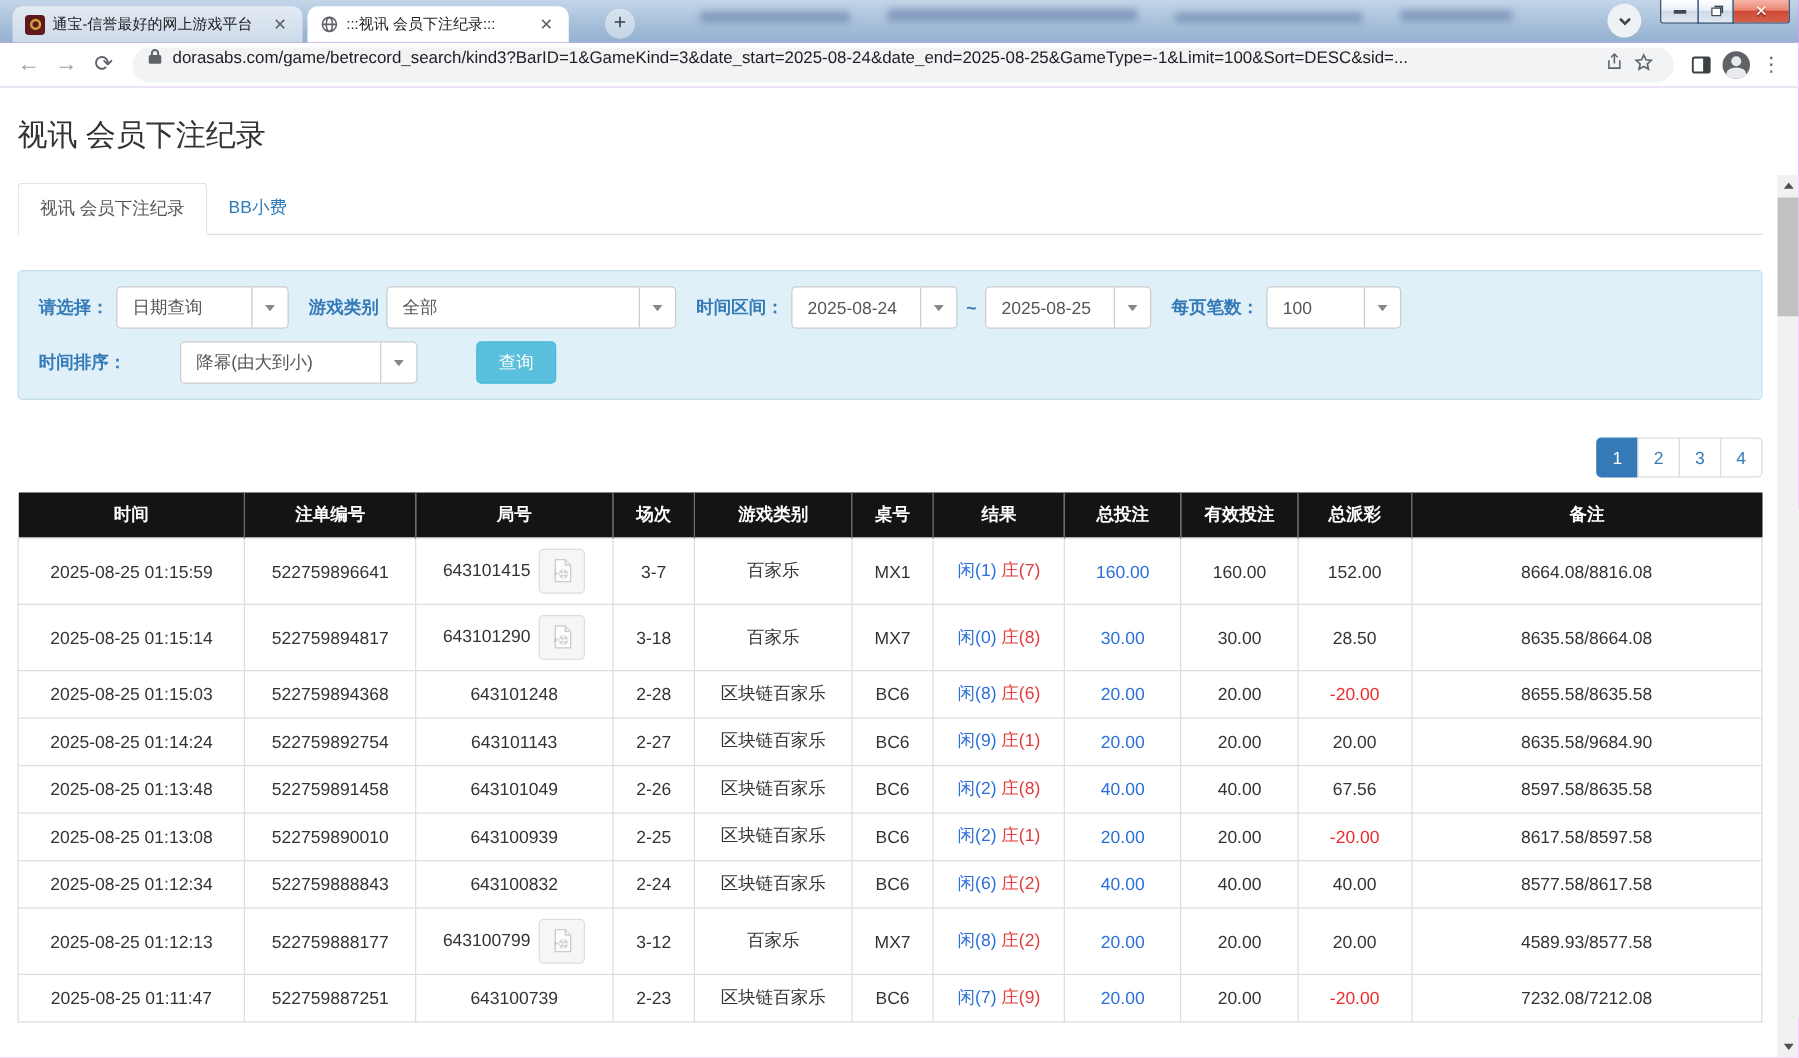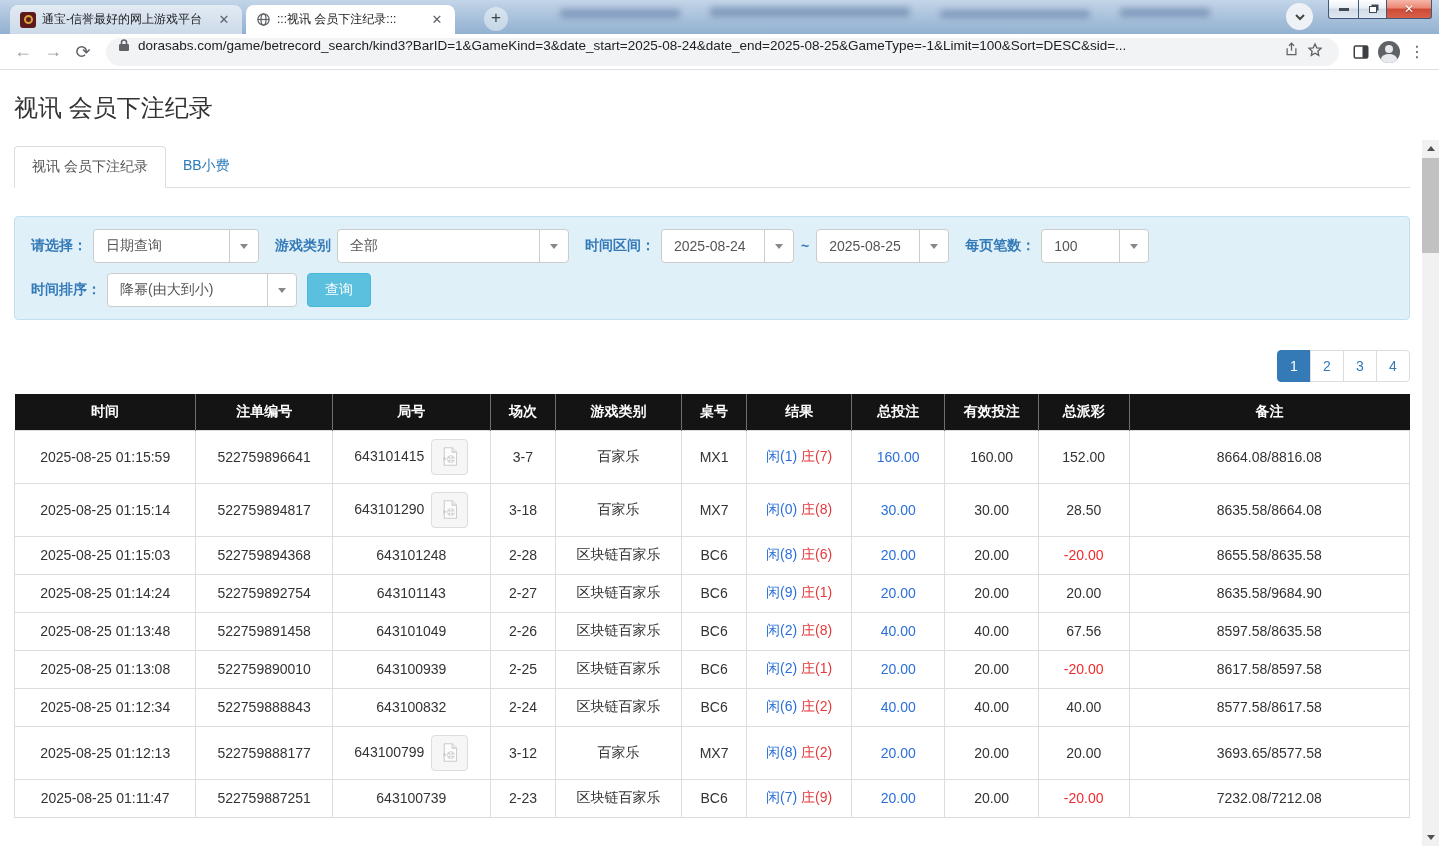--- a/index.html
+++ b/index.html
@@ -76,21 +76,21 @@
 
   .nav-tabs { display:flex; border-bottom:1px solid #ddd; }
   .nav-tab { font-size:14px; padding:11px 17px; margin-bottom:-1px; cursor:pointer; }
   .nav-tab.on { color:#555; background:#fff; border:1px solid #ddd; border-bottom-color:#fff;
     border-radius:4px 4px 0 0; }
   .nav-tab.off { color:#2a7ab9; }
 
   .filters { margin-top:28px; background:#e0f0f9; border:1px solid #c3dfee; border-radius:4px;
     padding:12px 14px; font-size:14px; }
   .frow { display:flex; align-items:center; }
-  .frow + .frow { margin-top:10px; }
+  .frow + .frow { margin-top:10px;gap:37px; }
   .flabel { color:#337ab7; font-weight:bold; margin:0 6px 0 2px; white-space:nowrap; }
   .tilde { color:#337ab7; font-weight:bold; margin:0 7px; }
   .sel { height:34px; background:#fff; border:1px solid #ccc; border-radius:4px;
     display:flex; align-items:center; color:#555; cursor:pointer; }
   .sel .txt { padding:0 12px; flex:1; white-space:nowrap; }
   .sel .caret-box { width:29px; align-self:stretch; border-left:1px solid #ccc;
     display:flex; align-items:center; justify-content:center; }
   .caret { width:0; height:0; border-left:4px solid transparent; border-right:4px solid transparent;
     border-top:5px solid #888; }
   .gap { width:14px; flex:none; }
@@ -216,21 +216,21 @@
       <div class="page-title">视讯 会员下注纪录</div>
 
       <div class="nav-tabs">
         <div class="nav-tab on">视讯 会员下注纪录</div>
         <div class="nav-tab off">BB小费</div>
       </div>
 
       <div class="filters">
         <div class="frow">
           <span class="flabel">请选择：</span>
-          <div class="sel" style="width:166px">
+          <div class="sel" style="width:138px">
             <span class="txt">日期查询</span>
             <span class="caret-box">
                 <span class="caret"></span>
               </span>
           </div>
           <span class="gap"></span>
           <span class="flabel">游戏类别</span>
           <div class="sel" style="width:232px">
             <span class="txt">全部</span>
             <span class="caret-box">
@@ -442,21 +442,21 @@
                     <circle cx="16.2" cy="15" r="1" fill="#ffffff"></circle>
                   </svg>
                 </button></td>
               <td>3-12</td>
               <td>百家乐</td>
               <td>MX7</td>
               <td><span class="c-blue">闲(8)</span> <span class="c-red">庄(2)</span></td>
               <td><span class="link">20.00</span></td>
               <td>20.00</td>
               <td><span class="">20.00</span></td>
-              <td>3693.65/8577.58</td>
+              <td>4589.93/8577.58</td>
             </tr>
             <tr class="r">
               <td>2025-08-25 01:11:47</td>
               <td>522759887251</td>
               <td><span>643100739</span></td>
               <td>2-23</td>
               <td>区块链百家乐</td>
               <td>BC6</td>
               <td><span class="c-blue">闲(7)</span> <span class="c-red">庄(9)</span></td>
               <td><span class="link">20.00</span></td>

